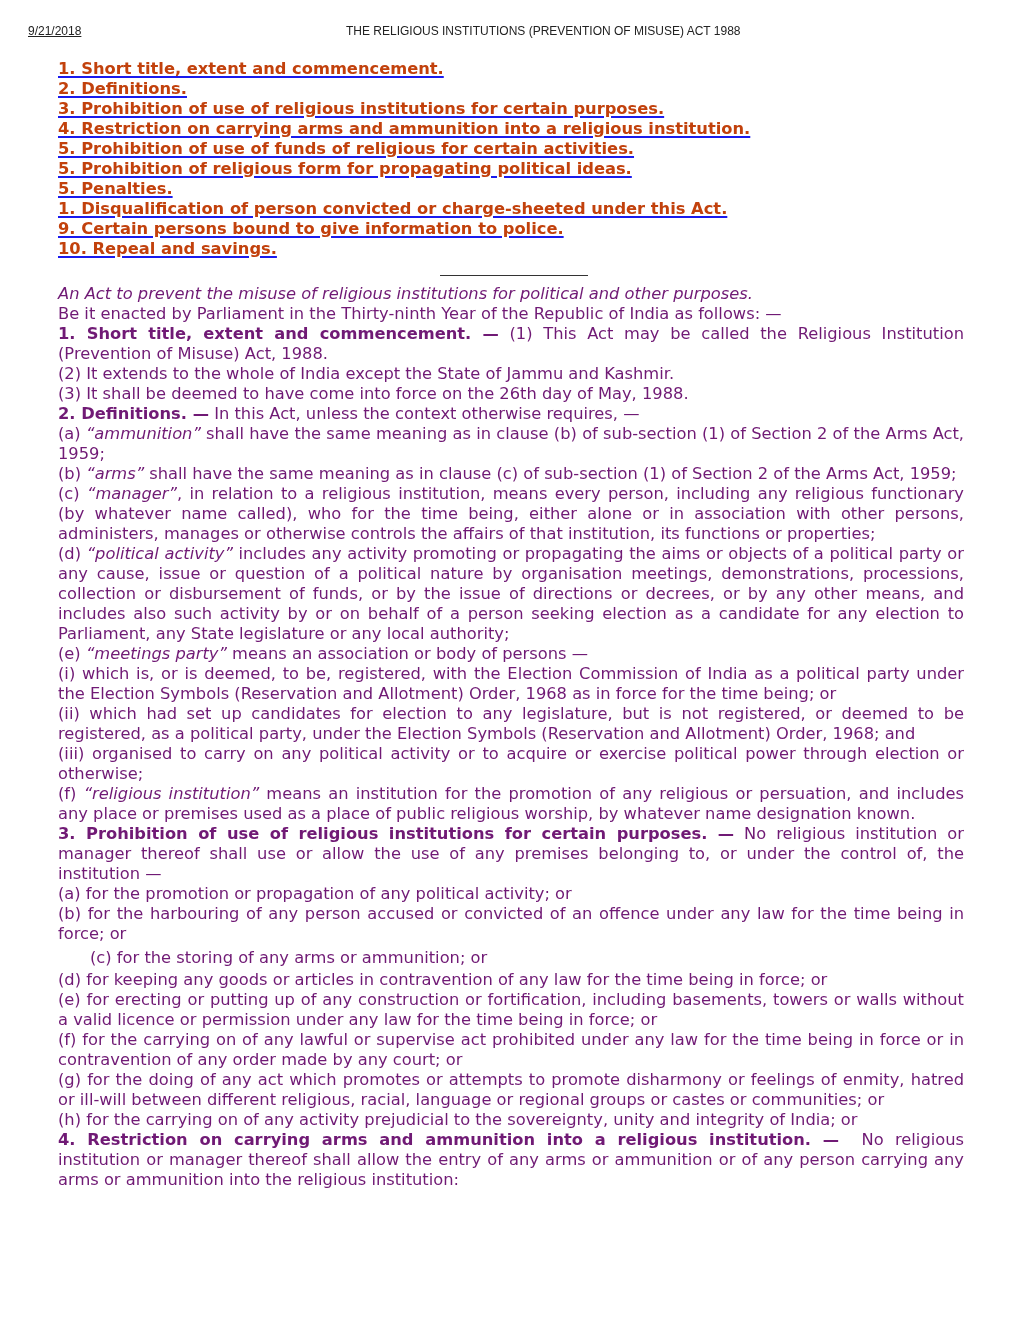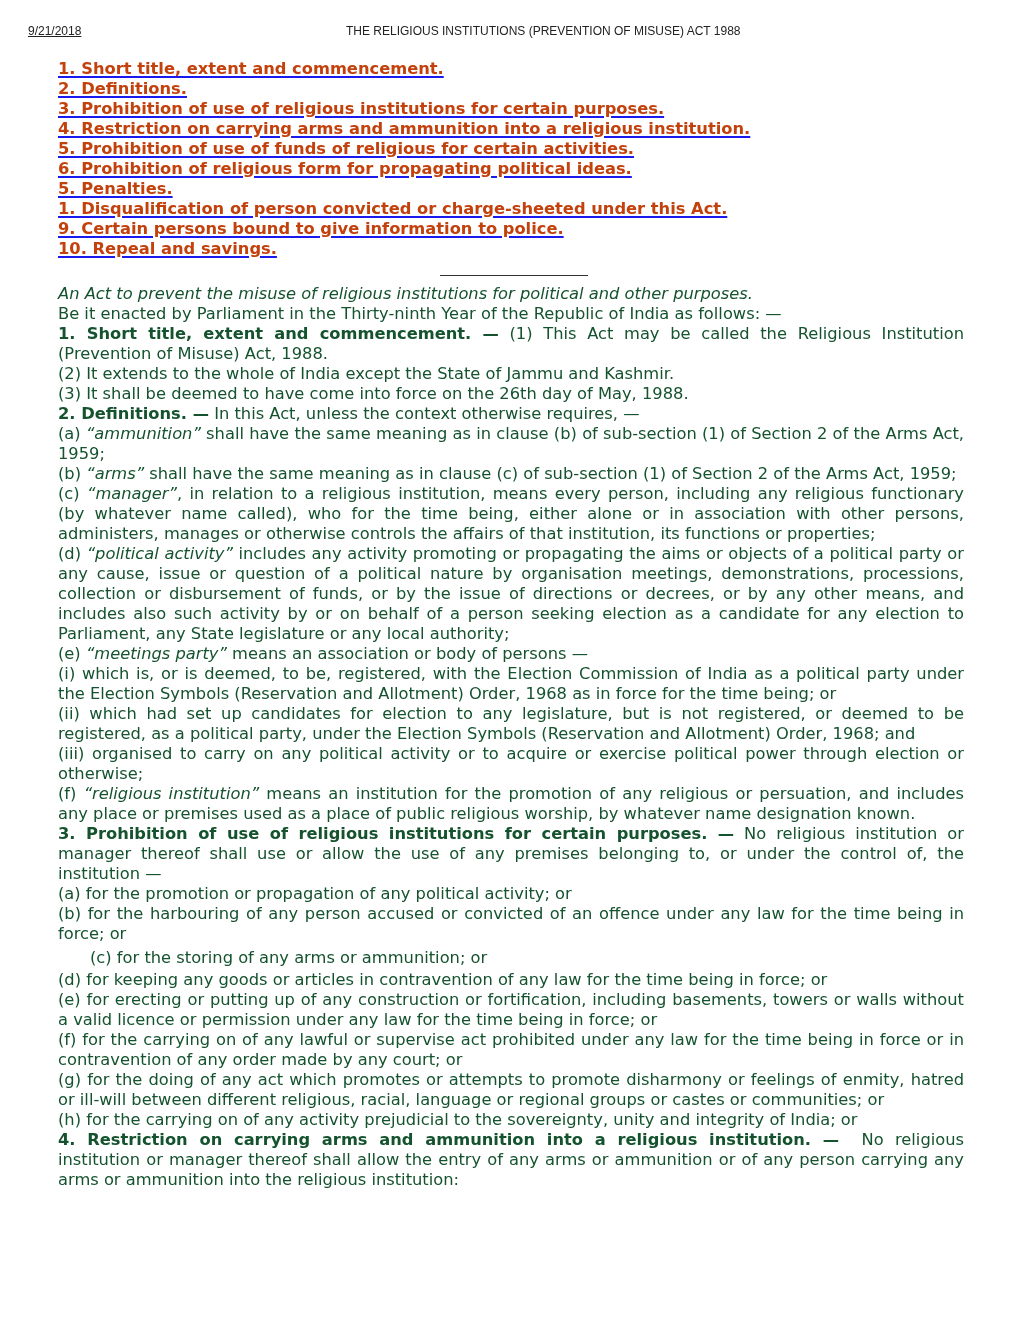--- a/index.html
+++ b/index.html
@@ -6,39 +6,39 @@
   body { width: 1020px; height: 1320px; position: relative; overflow: hidden; }
   .hdr { position: absolute; top: 24px; font-family: "Liberation Sans", sans-serif; font-size: 12px; color: #222; }
   .hdr-date { left: 28px; text-decoration: underline; }
   .hdr-title { left: 346px; }
   .toc { position: absolute; left: 58px; top: 59px; margin: 0; padding: 0; list-style: none;
          font-family: "DejaVu Sans", sans-serif; font-size: 16.3px; font-weight: bold; line-height: 20px; }
   .toc li { margin: 0; padding: 0; }
   .toc a { color: #c2410c; text-decoration: underline; text-decoration-color: #1a1aee; text-underline-offset: 2px; text-decoration-thickness: 2px; cursor: pointer; }
   .rule { position: absolute; left: 440px; top: 275px; width: 148px; height: 0; border-top: 1.5px solid #333; }
   .body { position: absolute; left: 58px; top: 284px; width: 906px;
-          font-family: "DejaVu Sans", sans-serif; font-size: 16.3px; line-height: 20px; color: #14532d; text-align: justify; }
+          font-family: "DejaVu Sans", sans-serif; font-size: 16.3px; line-height: 20px; color: #701a75; text-align: justify; }
   .body p { margin: 0; }
   .body i { font-style: italic; }
   .body b { font-weight: bold; }
   .indent { padding-left: 32px; margin-top: 4px !important; margin-bottom: 2px !important; }
 </style>
 </head>
 <body>
 
 <div class="hdr hdr-date">9/21/2018</div>
 <div class="hdr hdr-title">THE RELIGIOUS INSTITUTIONS (PREVENTION OF MISUSE) ACT 1988</div>
 
 <ul class="toc">
   <li><a>1. Short title, extent and commencement.</a></li>
   <li><a>2. Definitions.</a></li>
   <li><a>3. Prohibition of use of religious institutions for certain purposes.</a></li>
   <li><a>4. Restriction on carrying arms and ammunition into a religious institution.</a></li>
   <li><a>5. Prohibition of use of funds of religious for certain activities.</a></li>
-  <li><a>6. Prohibition of religious form for propagating political ideas.</a></li>
+  <li><a>5. Prohibition of religious form for propagating political ideas.</a></li>
   <li><a>5. Penalties.</a></li>
   <li><a>1. Disqualification of person convicted or charge-sheeted under this Act.</a></li>
   <li><a>9. Certain persons bound to give information to police.</a></li>
   <li><a>10. Repeal and savings.</a></li>
 </ul>
 
 <div class="rule"></div>
 
 <div class="body">
   <p><i>An Act to prevent the misuse of religious institutions for political and other purposes.</i></p>

